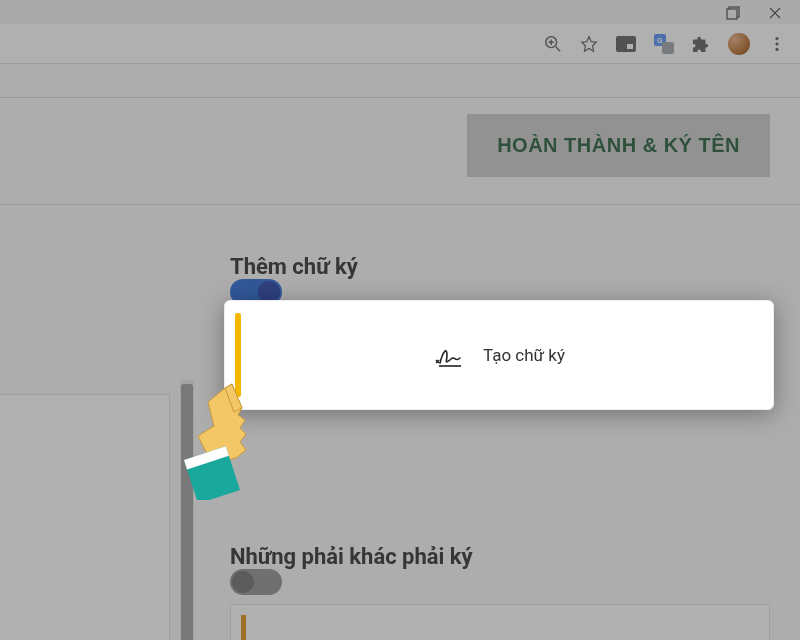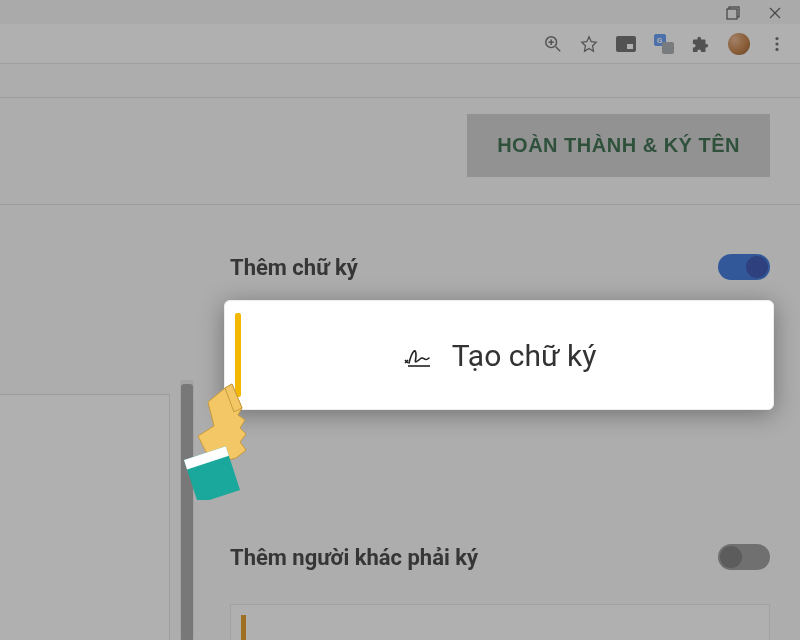--- a/index.html
+++ b/index.html
@@ -75,22 +75,23 @@
     height: 1px; background: #d8d8d8;
   }
   .sig-section {
     position: absolute;
     left: 230px; right: 30px;
     top: 190px;
   }
   .sig-header {
     display: flex;
     justify-content: space-between;
-    align-items: flex-end;
+    align-items: flex-start;
     margin-bottom: 20px;
+    flex-direction: column;
   }
   .sig-title {
     font-size: 22px;
     font-weight: 700;
     color: #222;
   }
   .toggle {
     width: 52px; height: 26px;
     background: #1a5fd6;
     border-radius: 13px;
@@ -127,21 +128,21 @@
   .create-sig-card::before {
     content: "";
     position: absolute;
     left: 10px; top: 12px; bottom: 12px;
     width: 6px;
     background: #f5b800;
     border-radius: 2px;
   }
   .sig-icon { width: 30px; height: 28px; }
   .create-sig-label {
-    font-size: 30px;
+    font-size: 17px;
     color: #333;
     font-weight: 400;
   }
   .others-section {
     position: absolute;
     left: 230px; right: 30px;
     top: 480px;
   }
   .add-person-card {
     position: absolute;
@@ -270,21 +271,21 @@
     <div class="sig-header">
       <div class="sig-title">Thêm chữ ký</div>
       <div class="toggle">
         <div class="toggle-knob"></div>
       </div>
     </div>
   </div>
 
   <div class="others-section">
     <div class="sig-header">
-      <div class="sig-title">Thêm người khác phải ký</div>
+      <div class="sig-title">Những phải khác phải ký</div>
       <div class="toggle off">
         <div class="toggle-knob"></div>
       </div>
     </div>
   </div>
 
   <div class="add-person-card">
     <span class="person-icon">
       <svg viewBox="0 0 28 28" fill="none" stroke="#555" stroke-width="1.8">
           <circle cx="12" cy="8" r="5"></circle>

